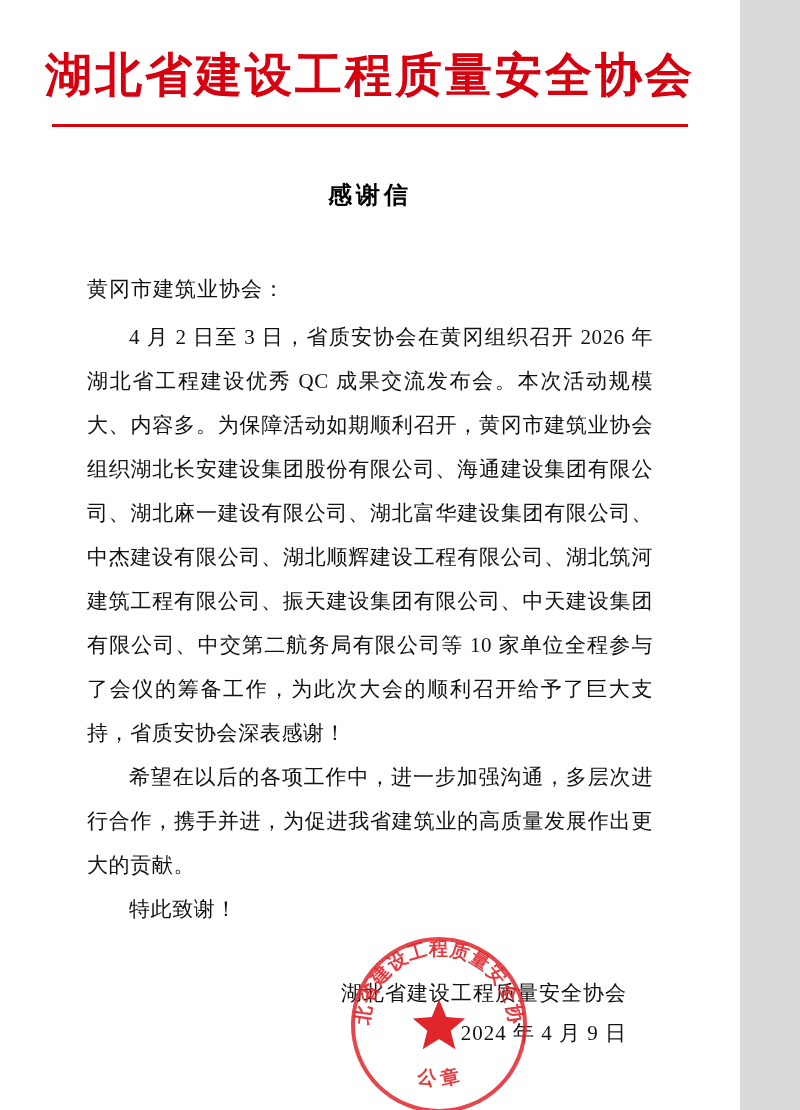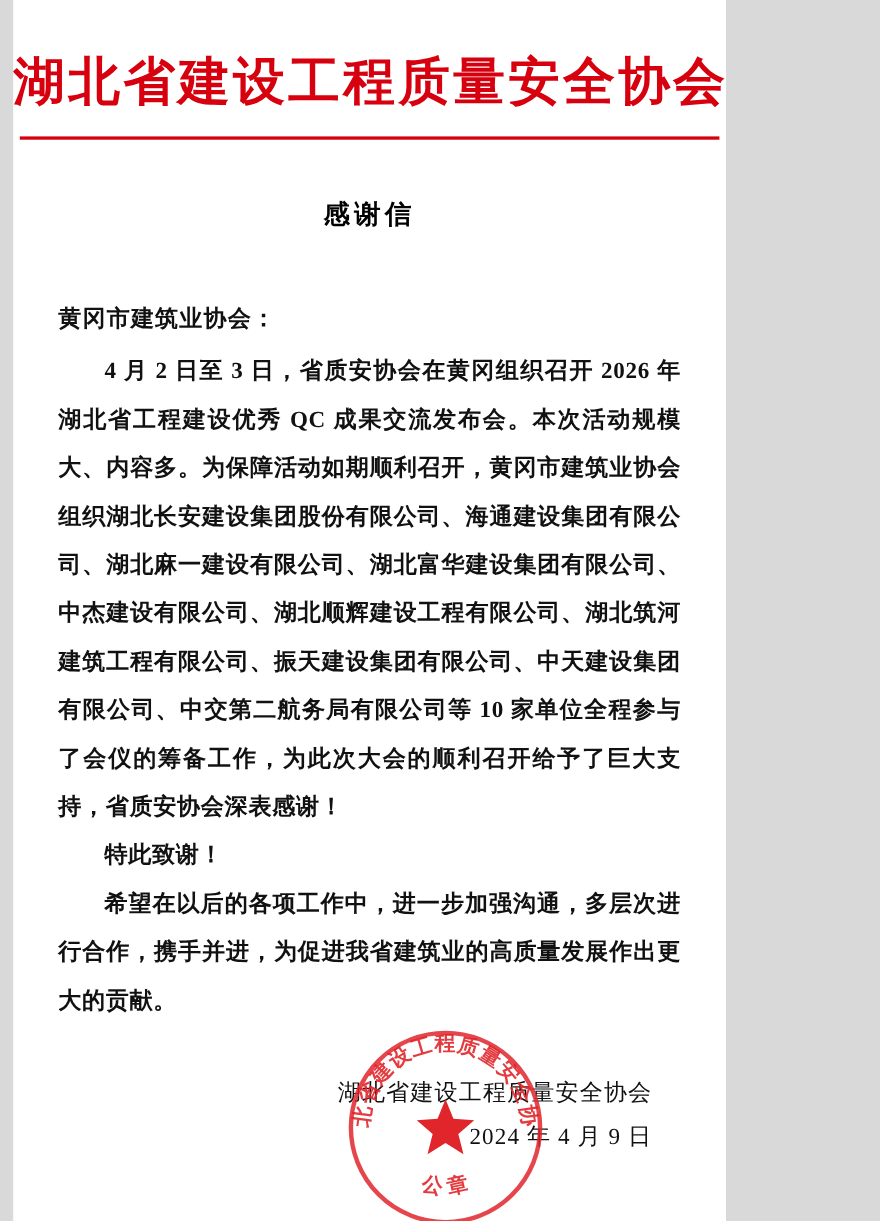--- a/index.html
+++ b/index.html
@@ -5,26 +5,25 @@
   html, body {
     margin: 0;
     padding: 0;
     background: #d9d9d9;
   }
   body {
     font-family: "Liberation Serif", "DejaVu Serif", serif;
   }
   .page {
     position: relative;
-    width: 648px;
+    width: 740px;
     height: 1110px;
     background: #ffffff;
     overflow: hidden;
     box-sizing: border-box;
-    margin-left: 12px;
   }
   
   .letterhead {
     padding-top: 48px;
     text-align: center;
   }
   .letterhead-title {
     color: #d6000f;
     font-family: "Liberation Serif", "DejaVu Serif", serif;
     font-weight: bold;
@@ -50,21 +49,20 @@
   }
   
   .body-block {
     margin: 56px auto 0 auto;
     width: 566px;
     color: #111;
     font-size: 21px;
     line-height: 44px;
     text-align: justify;
     text-justify: inter-ideograph;
-    font-weight: bold;
   }
   .salutation {
     margin: 0 0 4px 0;
     letter-spacing: 1px;
   }
   .para {
     margin: 0;
     text-indent: 2em;
     letter-spacing: 0.6px;
   }
@@ -132,22 +130,22 @@
   <div class="letterhead">
     <div class="letterhead-title">湖北省建设工程质量安全协会</div>
     <div class="letterhead-rule"></div>
   </div>
 
   <div class="doc-title">感谢信</div>
 
   <div class="body-block">
     <p class="salutation">黄冈市建筑业协会：</p>
     <p class="para">4 月 2 日至 3 日，省质安协会在黄冈组织召开 2026 年湖北省工程建设优秀 QC 成果交流发布会。本次活动规模大、内容多。为保障活动如期顺利召开，黄冈市建筑业协会组织湖北长安建设集团股份有限公司、海通建设集团有限公司、湖北麻一建设有限公司、湖北富华建设集团有限公司、中杰建设有限公司、湖北顺辉建设工程有限公司、湖北筑河建筑工程有限公司、振天建设集团有限公司、中天建设集团有限公司、中交第二航务局有限公司等 10 家单位全程参与了会仪的筹备工作，为此次大会的顺利召开给予了巨大支持，省质安协会深表感谢！</p>
+    <p class="para">希望在以后的各项工作中，进一步加强沟通，多层次进行合作，携手并进，为促进我省建筑业的高质量发展作出更大的贡献。</p>
     <p class="para">特此致谢！</p>
-    <p class="para">希望在以后的各项工作中，进一步加强沟通，多层次进行合作，携手并进，为促进我省建筑业的高质量发展作出更大的贡献。</p>
   </div>
 
   <div class="signature">
     <div class="sign-line">湖北省建设工程质量安全协会</div>
     <div class="sign-line">2024 年 4 月 9 日</div>
 
     <div class="seal">
       <div class="seal-ring"></div>
       <svg class="seal-text-svg" viewBox="0 0 176 176">
         <defs>

